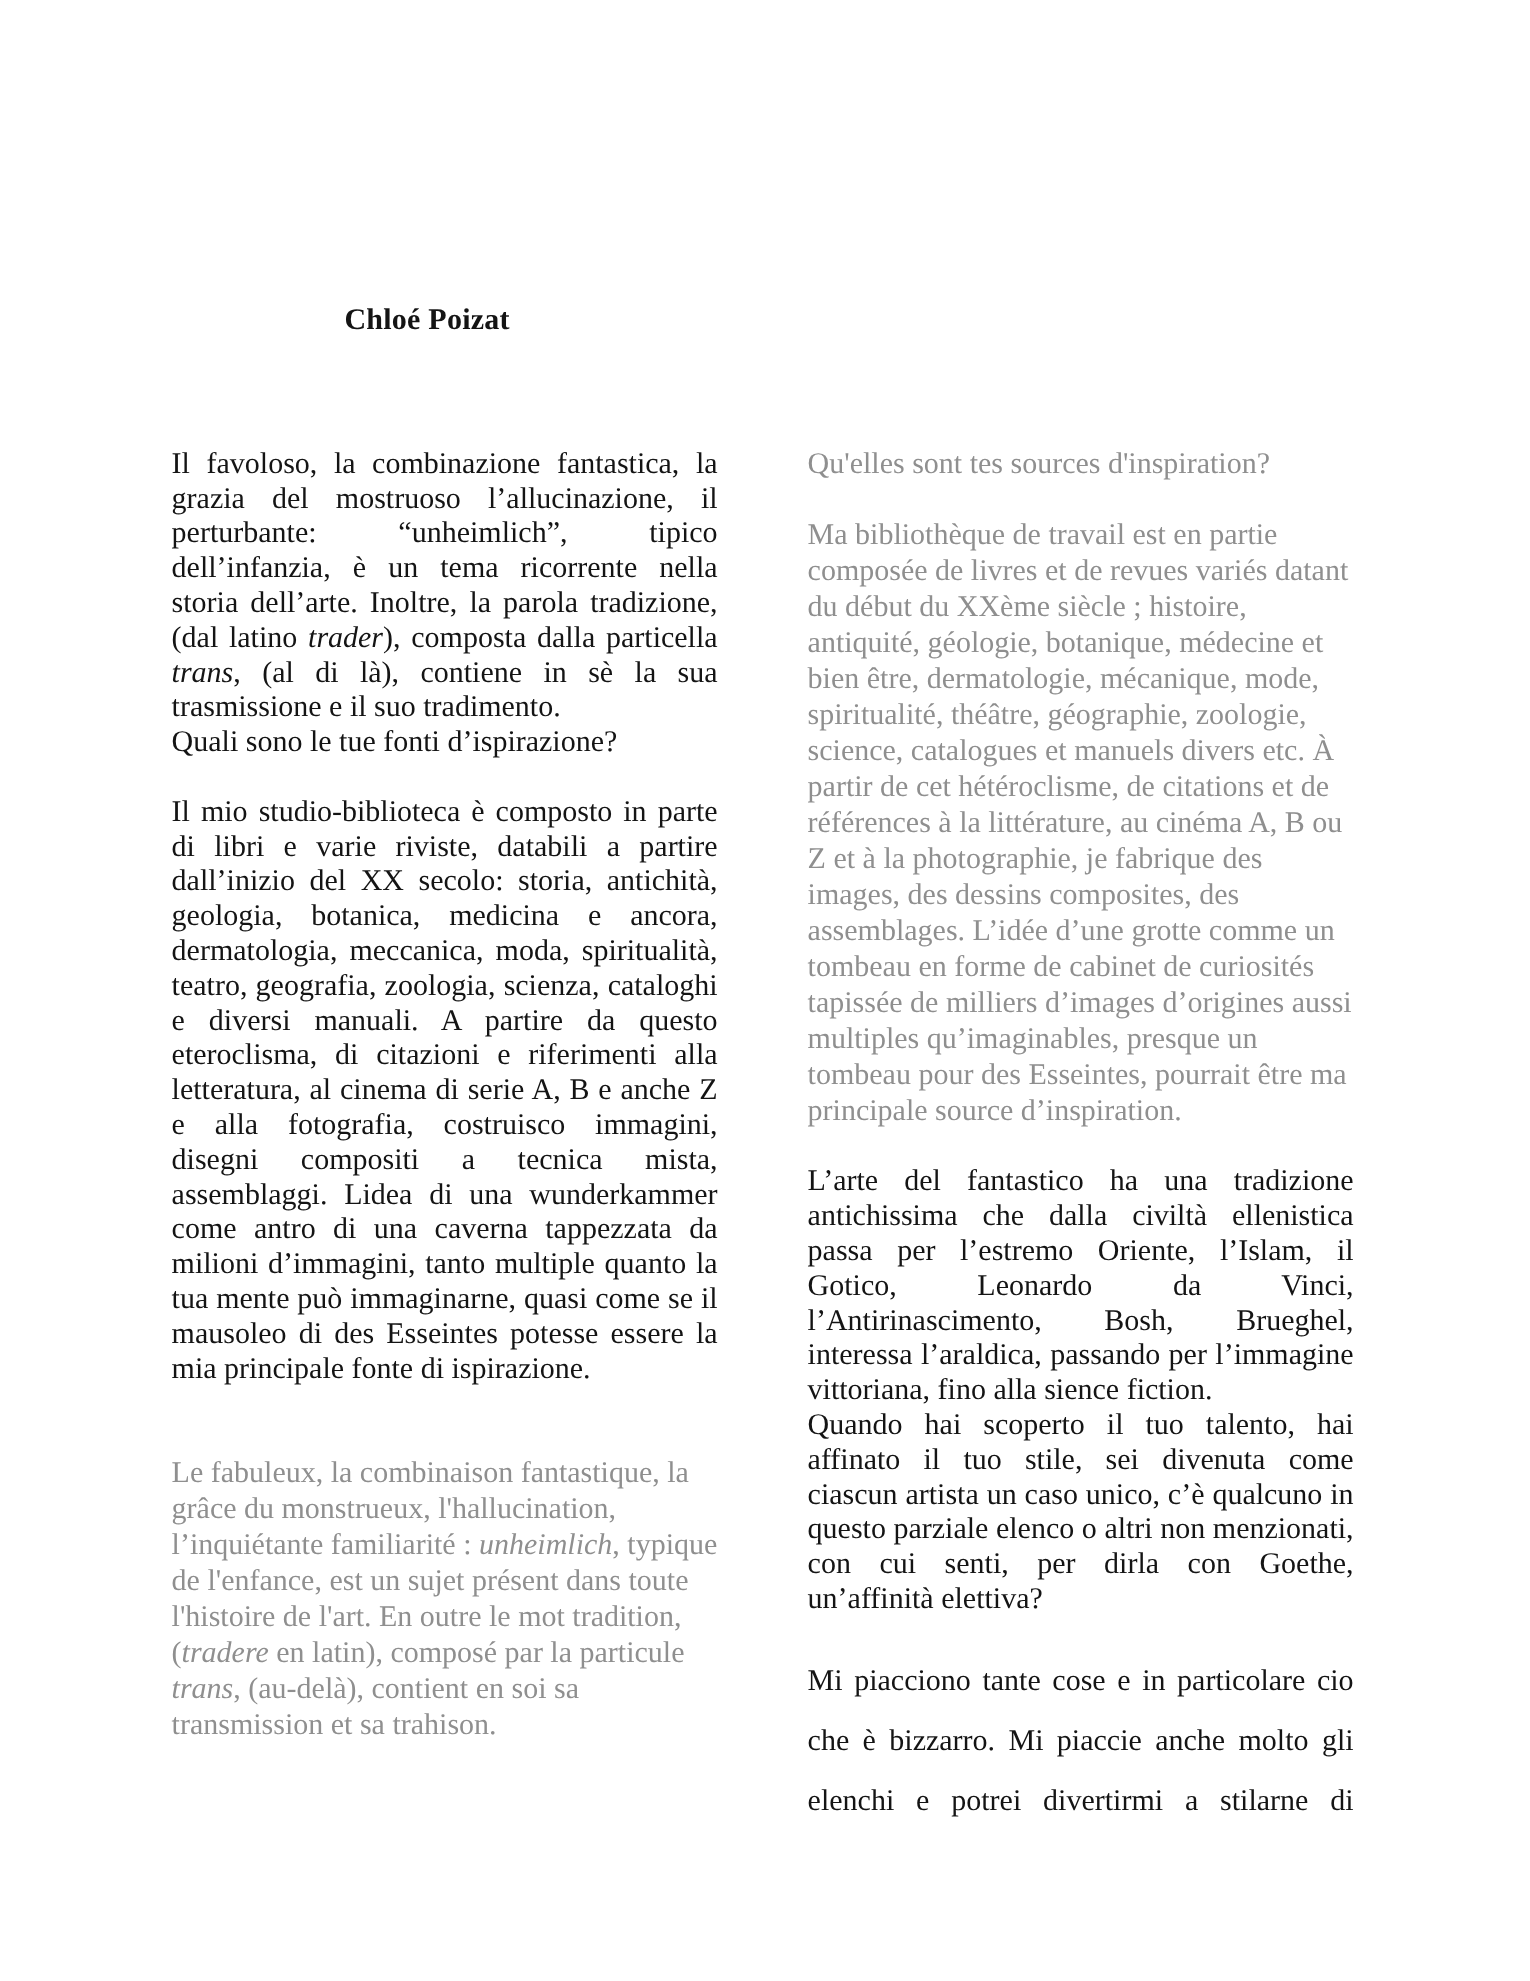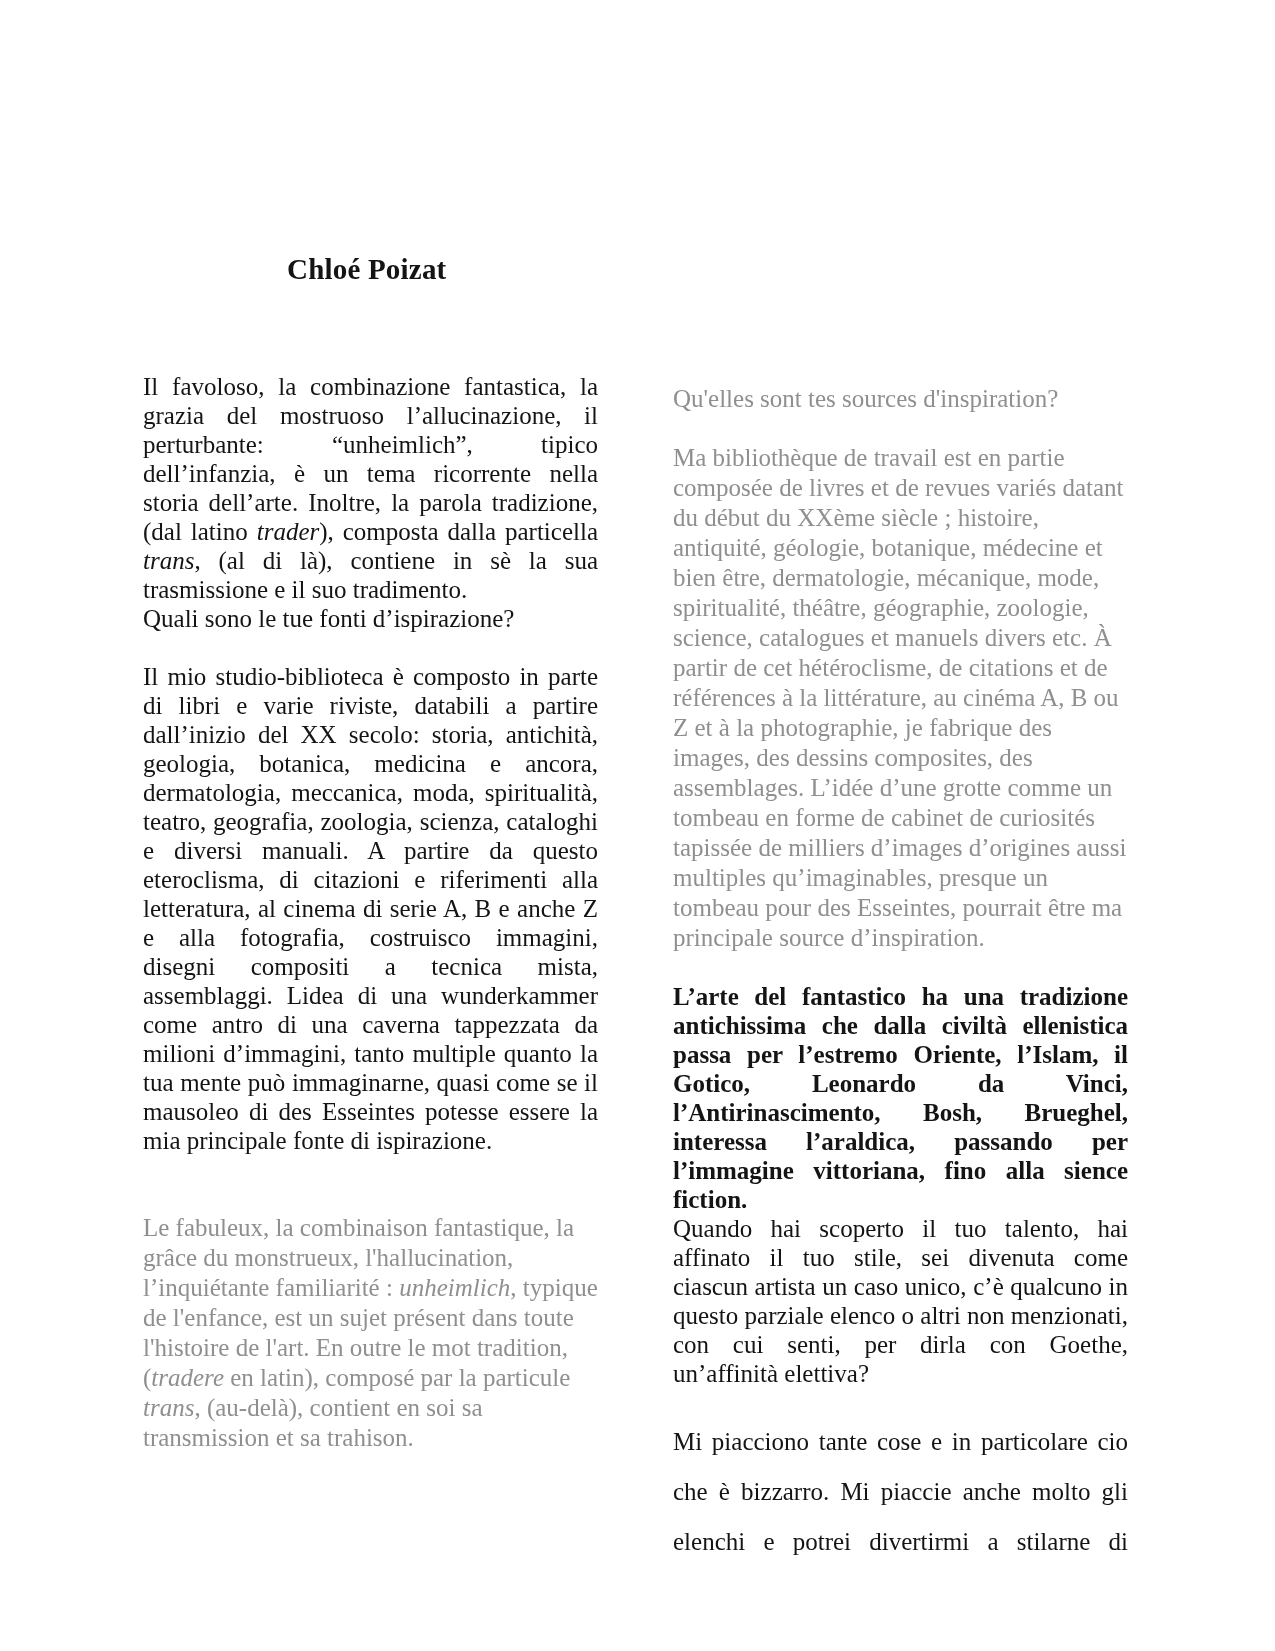--- a/index.html
+++ b/index.html
@@ -7,21 +7,21 @@
   .page {
     position:relative;
     width:1275px; height:1651px;
     background:var(--paper);
     font-family:"Liberation Serif", serif;
     color:var(--ink);
     overflow:hidden;
   }
   .title {
     position:absolute; left:287px; top:253px;
-    margin:0; font-size:29px; font-weight:700; color:var(--ink);
+    margin:0; font-size:25px; font-weight:700; color:var(--ink);
     letter-spacing:0.2px;
   }
   .col {
     position:absolute; top:372px; width:455px;
     font-size:25px;
   }
   .col-left  { left:143px; }
   .col-right { left:673px; }
   .para { margin:0; line-height:29px; }
   .para.align-justify { text-align:justify; }
@@ -37,19 +37,19 @@
 
 <div class="page">
   <h1 class="title">Chloé Poizat</h1>
   <section class="col col-left">
       <p class="para align-justify tone-ink" style="margin-top: 0px;"><span>Il favoloso, la combinazione fantastica, la grazia del mostruoso l’allucinazione, il perturbante: “unheimlich”, tipico dell’infanzia, è un tema ricorrente nella storia dell’arte. Inoltre, la parola tradizione, (dal latino </span><span class="run-it">trader</span><span>), composta dalla particella </span><span class="run-it">trans</span><span>, (al di là), contiene in sè la sua trasmissione e il suo tradimento.</span></p>
       <p class="para align-justify tone-ink" style="margin-top: 0px; font-family: Liberation Serif, serif;"><span>Quali sono le tue fonti d’ispirazione?</span></p>
       <p class="para align-justify tone-ink base-it" style="margin-top: 29px;"><span>Il mio studio-biblioteca è composto in parte di libri e varie riviste, databili a partire dall’inizio del XX secolo: storia, antichità, geologia, botanica, medicina e ancora, dermatologia, meccanica, moda, spiritualità, teatro, geografia, zoologia, scienza, cataloghi e diversi manuali. A partire da questo eteroclisma, di citazioni e riferimenti alla letteratura, al cinema di serie A, B e anche Z e alla fotografia, costruisco immagini, disegni compositi a tecnica mista, assemblaggi. Lidea di una wunderkammer come antro di una caverna tappezzata da milioni d’immagini, tanto multiple quanto la tua mente può immaginarne, quasi come se il mausoleo di des Esseintes potesse essere la mia principale fonte di ispirazione.</span></p>
       <p class="para align-left tone-muted" style="margin-top: 58px;"><span>Le fabuleux, la combinaison fantastique, la grâce du monstrueux, l'hallucination, l’inquiétante familiarité : </span><span class="run-it">unheimlich</span><span>, typique de l'enfance, est un sujet présent dans toute l'histoire de l'art. En outre le mot tradition, (</span><span class="run-it">tradere</span><span> en latin), composé par la particule </span><span class="run-it">trans</span><span>, (au-delà), contient en soi sa transmission et sa trahison.</span></p>
     </section>
   <section class="col col-right">
-      <p class="para align-left tone-muted" style="margin-top: 12px;"><span>Qu'elles sont tes sources d'inspiration?</span></p>
+      <p class="para align-left tone-muted" style="margin-top: 0px;"><span>Qu'elles sont tes sources d'inspiration?</span></p>
       <p class="para align-left tone-muted base-it" style="margin-top: 29px;"><span>Ma bibliothèque de travail est en partie composée de livres et de revues variés datant du début du XXème siècle ; histoire, antiquité, géologie, botanique, médecine et bien être, dermatologie, mécanique, mode, spiritualité, théâtre, géographie, zoologie, science, catalogues et manuels divers etc. À partir de cet hétéroclisme, de citations et de références à la littérature, au cinéma A, B ou Z et à la photographie, je fabrique des images, des dessins composites, des assemblages. L’idée d’une grotte comme un tombeau en forme de cabinet de curiosités tapissée de milliers d’images d’origines aussi multiples qu’imaginables, presque un tombeau pour des Esseintes, pourrait être ma principale source d’inspiration.</span></p>
-      <p class="para align-justify tone-ink" style="margin-top: 29px; font-weight: bold;"><span>L’arte del fantastico ha una tradizione antichissima che dalla civiltà ellenistica passa per l’estremo Oriente, l’Islam, il Gotico, Leonardo da Vinci, l’Antirinascimento, Bosh, Brueghel, interessa l’araldica, passando per l’immagine vittoriana, fino alla sience fiction.</span></p>
+      <p class="para align-justify tone-ink" style="margin-top: 29px;"><span>L’arte del fantastico ha una tradizione antichissima che dalla civiltà ellenistica passa per l’estremo Oriente, l’Islam, il Gotico, Leonardo da Vinci, l’Antirinascimento, Bosh, Brueghel, interessa l’araldica, passando per l’immagine vittoriana, fino alla sience fiction.</span></p>
       <p class="para align-justify tone-ink" style="margin-top: 0px;"><span>Quando hai scoperto il tuo talento, hai affinato il tuo stile, sei divenuta come ciascun artista un caso unico, c’è qualcuno in questo parziale elenco o altri non menzionati, con cui senti, per dirla con Goethe, un’affinità elettiva?</span></p>
       <p class="para align-justify tone-ink base-it wide cont" style="margin-top: 29px;"><span>Mi piacciono tante cose e in particolare cio che è bizzarro. Mi piaccie anche molto gli elenchi e potrei divertirmi a stilarne di</span></p>
     </section>
 </div>
 
 </body></html>

